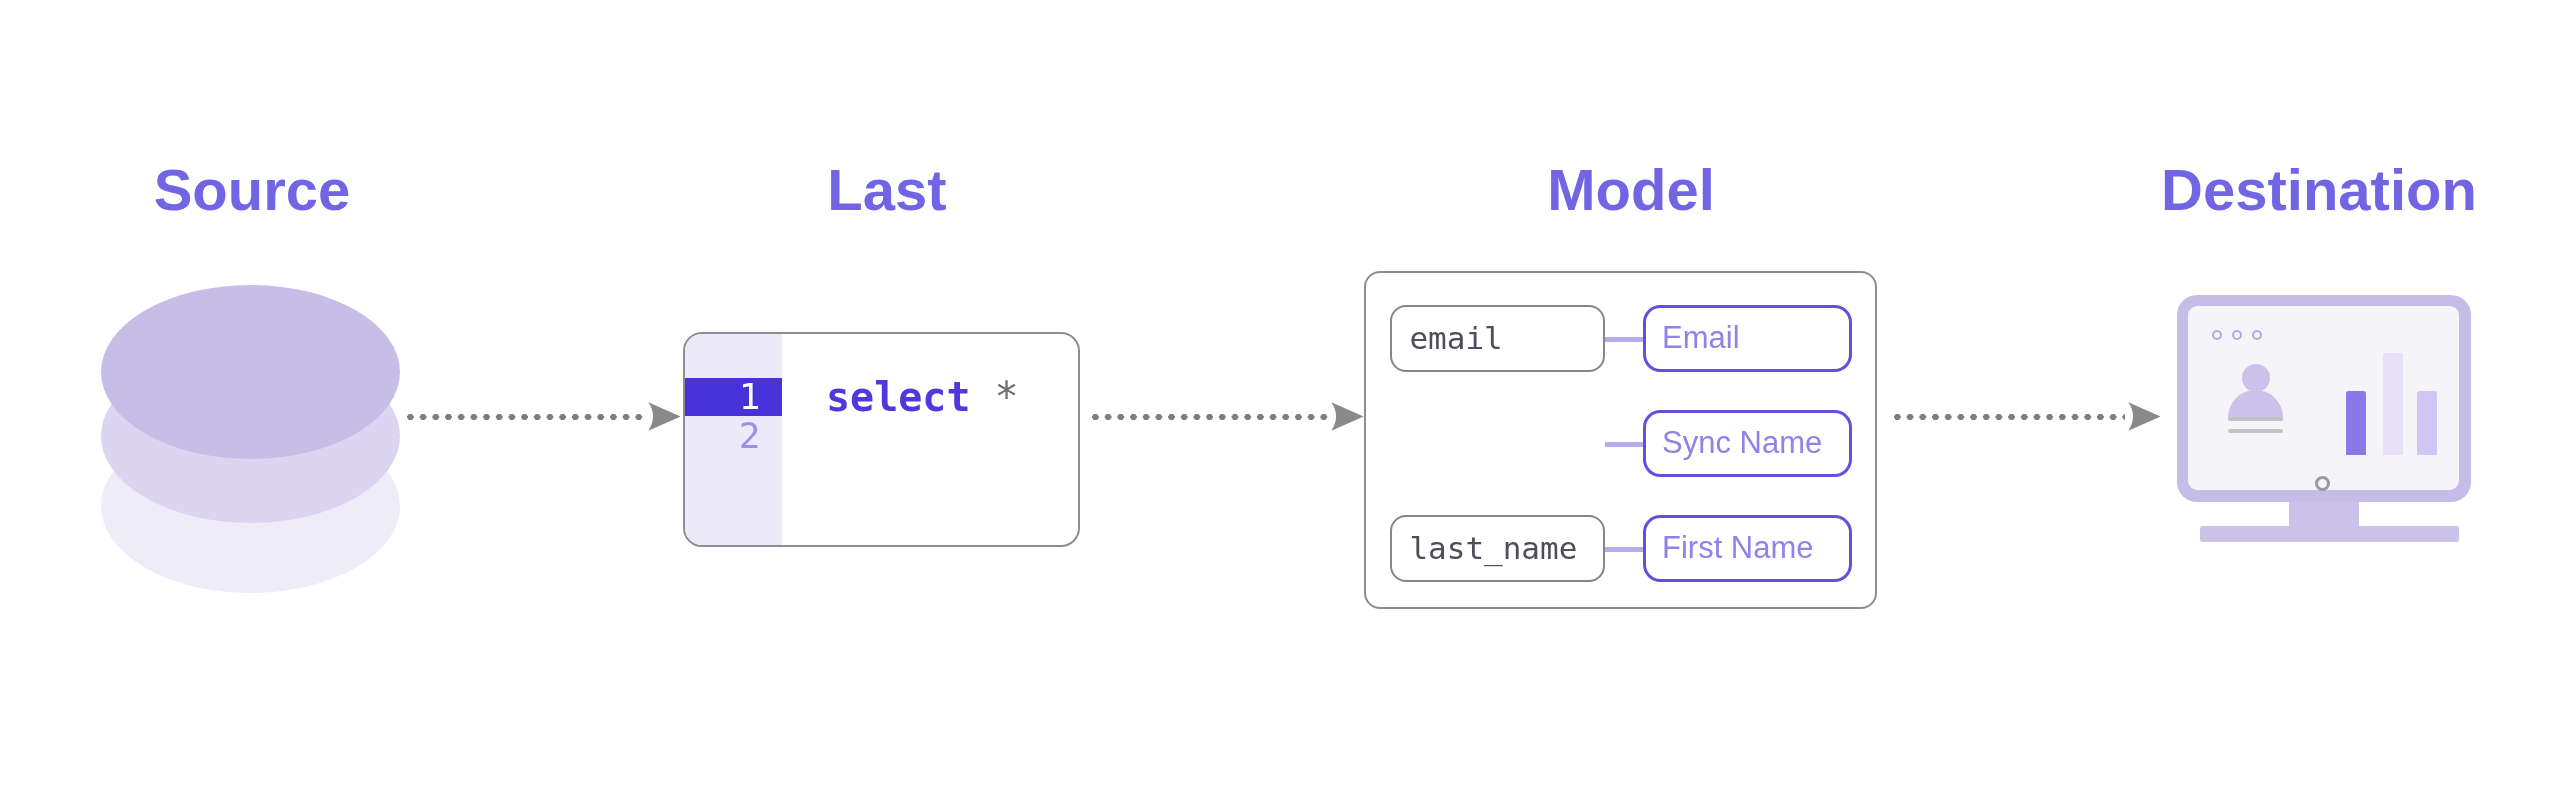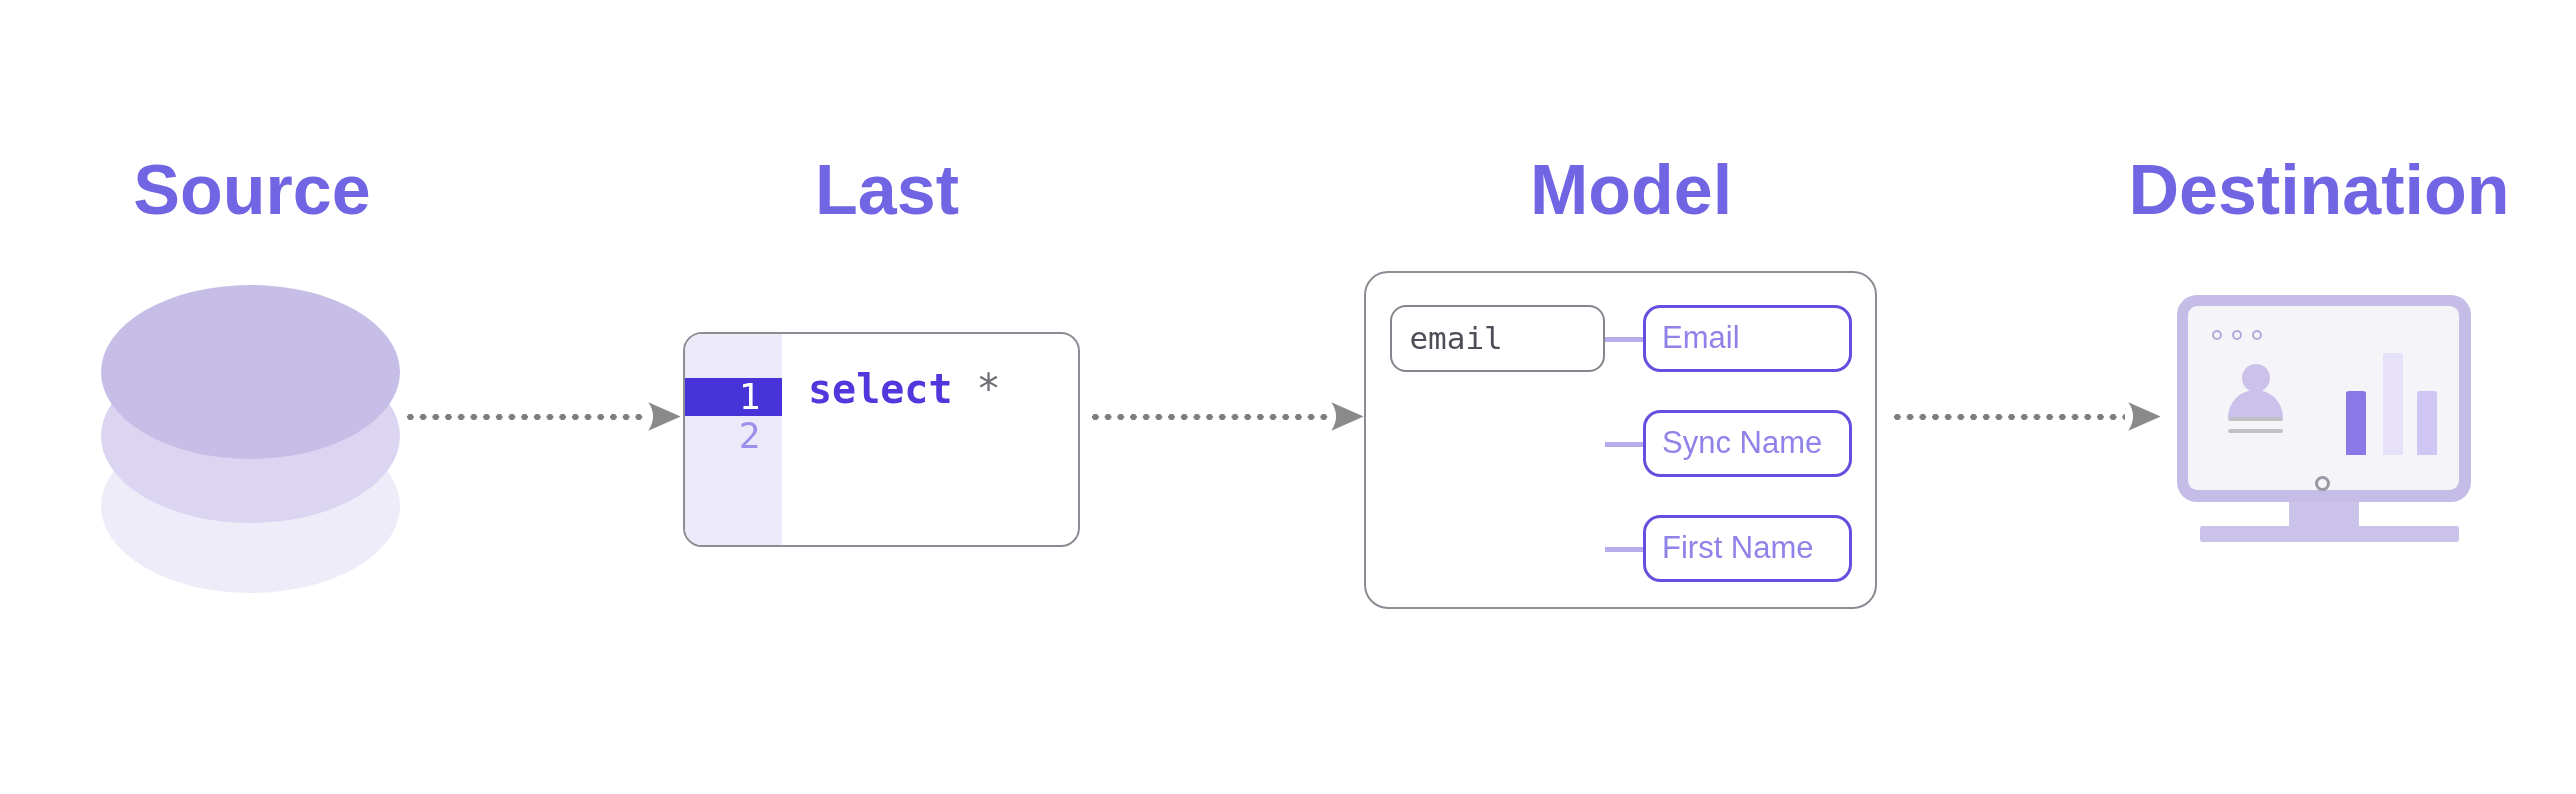--- a/index.html
+++ b/index.html
@@ -1,21 +1,21 @@
 <!DOCTYPE html>
 <html style="font-size:10.7px"><head>
 <meta charset="utf-8">
 <style>
   html,body{margin:0;padding:0;background:#ffffff;}
   .canvas{position:relative;width:2576px;height:794px;background:#ffffff;overflow:hidden;
           font-family:"Liberation Sans",sans-serif;}
 
   
   .stage-label{position:absolute;top:160px;height:60px;line-height:60px;text-align:center;
-               font-size:70px;font-weight:700;color:#7265E3;}
+               font-size:58px;font-weight:700;color:#7265E3;}
 
   
   .db-ellipse{position:absolute;width:299px;height:174px;border-radius:50%;}
   .db-top{left:101px;top:285px;background:#C7BEE7;z-index:3;}
   .db-mid{left:101px;top:349px;background:#DCD5F2;z-index:2;}
   .db-bot{left:101px;top:419px;background:#EFECFA;z-index:1;}
 
   
   .dots{position:absolute;top:413px;height:8px;
         background-image:radial-gradient(circle 3.4px at 3.4px 4px,#7d7d7d 3px,rgba(0,0,0,0) 3.4px);
@@ -26,27 +26,27 @@
   .code-box{position:absolute;left:683px;top:332px;width:397px;height:215px;background:#ffffff;
             border:2.7px solid #8C8C95;border-radius:19px;overflow:hidden;box-sizing:border-box;}
   .gutter{position:absolute;left:0;top:0;bottom:0;width:97px;background:#ECE9F9;}
   .hl-row{position:absolute;left:0;top:44px;width:97px;height:38px;background:#4733D8;}
   .line-num{position:absolute;left:0;width:97px;height:38px;line-height:38px;text-align:right;
             padding-right:21.5px;box-sizing:border-box;font-family:"DejaVu Sans Mono",monospace;font-size:36px;}
   .num1{top:44px;color:#ffffff;}
   .num2{top:83px;color:#9B8FEC;}
   .code-line{position:absolute;left:123px;height:38px;line-height:38px;white-space:pre;
              font-family:"DejaVu Sans Mono",monospace;font-size:40px;color:#6F6E76;}
-  .code-line1{top:36px;}
+  .code-line1{top:44px;margin-left:18px;}
   .code-line2{top:83px;}
   .kw{font-weight:700;color:#5038DD;}
 
   
   .sync-box{position:absolute;left:1364px;top:271px;width:513px;height:338px;background:#ffffff;
-            border:2.7px solid #8C8C95;border-radius:24px;box-sizing:border-box;}
+            border:2.7px solid #8C8C95;border-radius:16px;box-sizing:border-box;}
   .map-row{position:absolute;left:0;width:100%;height:67px;}
   .row-0{top:32px;} .row-1{top:137px;} .row-2{top:242px;}
   .src-pill{position:absolute;left:24px;top:0;width:215px;height:67px;background:#ffffff;
             border:2px solid #85858E;border-radius:16px;box-sizing:border-box;
             font-family:"DejaVu Sans Mono",monospace;font-size:31px;color:#4E4D58;
             line-height:63px;padding-left:17.4px;}
   .dst-pill{position:absolute;left:277px;top:0;width:209px;height:67px;background:#ffffff;
             border:3.4px solid #6450DE;border-radius:17.4px;box-sizing:border-box;
             font-size:31px;color:#8F82E8;line-height:60px;padding-left:16px;}
   .map-link{position:absolute;left:239px;top:32px;width:38px;height:4.7px;background:#B7ADEE;}
@@ -116,20 +116,21 @@
       <div class="map-link"></div>
       <div class="src-pill">email</div>
       <div class="dst-pill">Email</div>
     </div>
     <div class="map-row row-1">
       <div class="map-link"></div>
       <div class="dst-pill">Sync Name</div>
     </div>
     <div class="map-row row-2">
       <div class="map-link"></div>
+      <div class="src-pill">last_name</div>
       <div class="dst-pill">First Name</div>
     </div>
   </div>
 
   <div>
     <div class="dots" style="left:1894px;width:231px;"></div>
     <svg class="arrowhead" style="left:2127px;" viewBox="0 0 52 46">
       <path d="M2,2 L50,23 L2,44 Q16,23 2,2 Z" fill="#8A8A8A"></path>
     </svg>
   </div>

